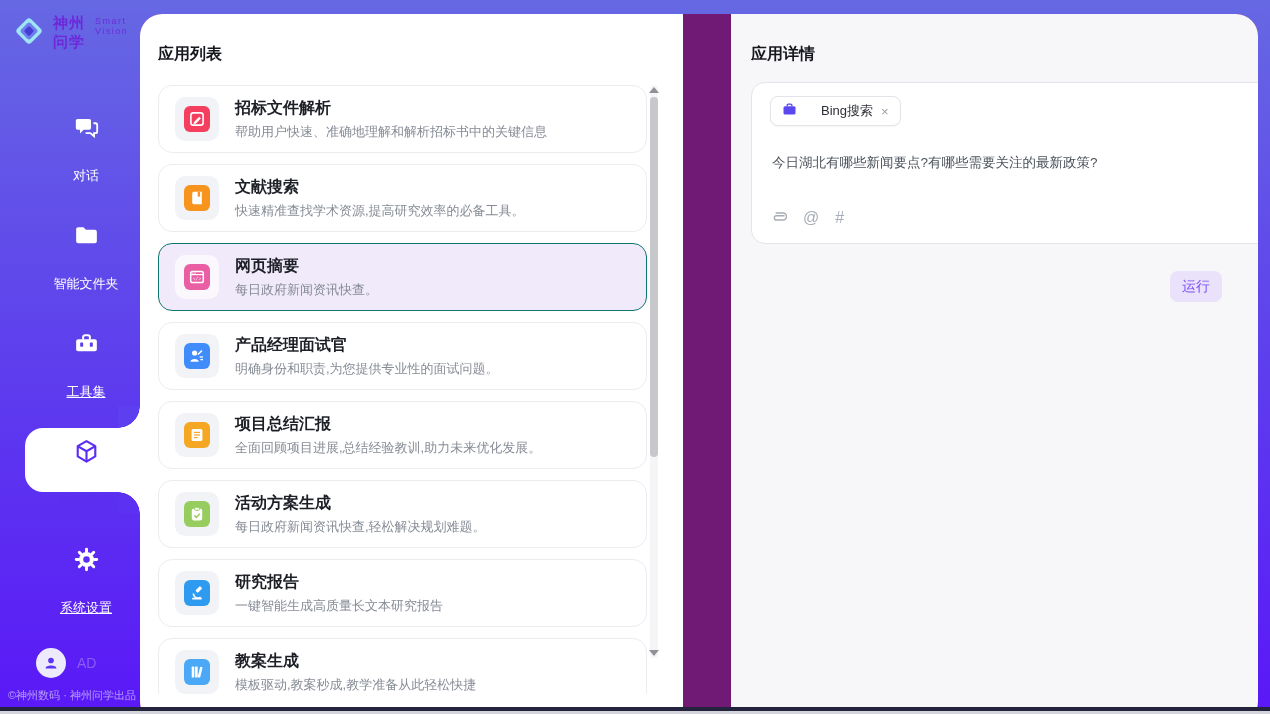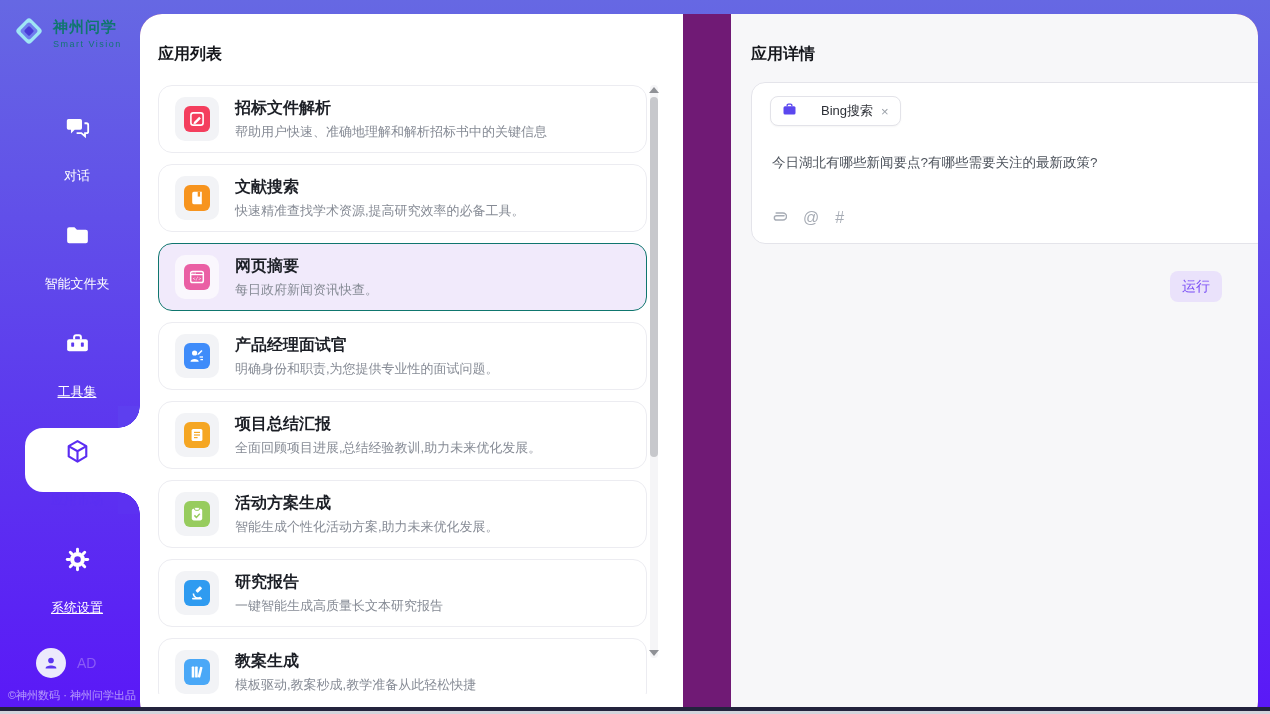--- a/index.html
+++ b/index.html
@@ -9,24 +9,24 @@
     font-family:"Liberation Sans","DejaVu Sans",sans-serif;
     background:linear-gradient(180deg,#6668e3 0%,#5d3bee 55%,#5a18f7 100%);
   }
   
   .edge-dark { position:absolute; left:0; right:0; bottom:3px; height:4px; background:#23233d; z-index:50;}
   .edge-light{ position:absolute; left:0; right:0; bottom:0; height:3px; background:#d3d4dc; z-index:50;}
 
   
   .sidebar { position:absolute; left:0; top:0; width:140px; height:714px; z-index:2; }
   .logo-row { position:absolute; left:12px; top:14px; display:flex; align-items:center; gap:7px; }
-  .logo-text { display:flex; flex-direction:column; color:#0f766e; }
+  .logo-text { display:flex; flex-direction:row; color:#6d28d9; }
   .brand-name { font-size:15px; font-weight:700; letter-spacing:1px; }
   .brand-tagline { font-size:9px; letter-spacing:1.5px; margin-top:2px; opacity:.95; }
-  .nav-item { position:absolute; left:7px; width:140px; text-align:center; color:#fff; cursor:pointer; }
+  .nav-item { position:absolute; left:16px; width:140px; text-align:center; color:#fff; cursor:pointer; }
   .nav-item .nav-ico { height:30px; display:flex; align-items:center; justify-content:center; }
   .nav-item .nav-label { display:inline-block; margin-top:7px; font-size:13px; }
   .nav-item.underlined .nav-label { text-decoration:underline; }
   .nav-item.active { color:#5b2ff2; }
   .active-bubble { position:absolute; left:25px; top:428px; width:115px; height:64px;
     background:#fff; border-radius:18px 0 0 18px; }
   .active-bubble::before { content:""; position:absolute; right:0; top:-22px; width:22px; height:22px;
     background:radial-gradient(circle at 0 0, #5d3fef 21.5px, #fff 22px); }
   .active-bubble::after { content:""; position:absolute; right:0; bottom:-22px; width:22px; height:22px;
     background:radial-gradient(circle at 0 100%, #5c31f1 21.5px, #fff 22px); }
@@ -266,21 +266,21 @@
       <span class="app-badge" style="background: rgb(151, 204, 94); color: rgb(151, 204, 94);">
               <svg width="16" height="16" viewBox="0 0 16 16">
                 <rect x="2.8" y="2.8" width="10.4" height="11.6" rx="1.8" fill="#fff"></rect>
                 <rect x="5.6" y="1.3" width="4.8" height="3" rx="1.2" fill="#fff" stroke="currentColor" stroke-width="1"></rect>
                 <path d="M5.4 9.4 l2 2 3.4 -3.7" fill="none" stroke="currentColor" stroke-width="1.5"></path>
               </svg>
             </span>
     </span>
     <span class="app-texts">
       <span class="app-title">活动方案生成</span>
-      <span class="app-desc">智能生成个性化活动方案,助力未来优化发展。</span>
+      <span class="app-desc">每日政府新闻资讯快查,轻松解决规划难题。</span>
     </span>
   </div>
         <div class="app-card">
     <span class="app-ico-wrap">
       <span class="app-badge" style="background: rgb(47, 155, 240); color: rgb(47, 155, 240);">
               <svg width="16" height="16" viewBox="0 0 16 16">
                 <rect x="8.1" y="1.2" width="3.4" height="6.6" rx="1" transform="rotate(45 9.8 4.5)" fill="#fff"></rect>
                 <path d="M4.4 8.6 a4.4 4.4 0 0 0 7.2 3.4" stroke="#fff" stroke-width="1.5" fill="none"></path>
                 <rect x="3" y="12.7" width="10" height="1.8" rx="0.9" fill="#fff"></rect>
               </svg>

